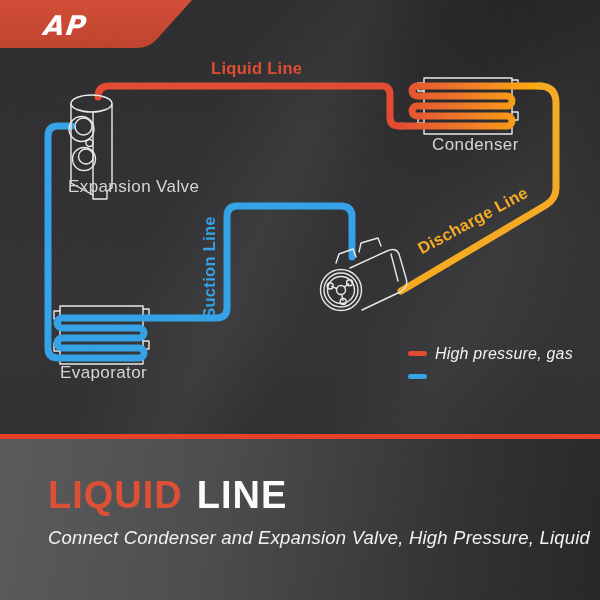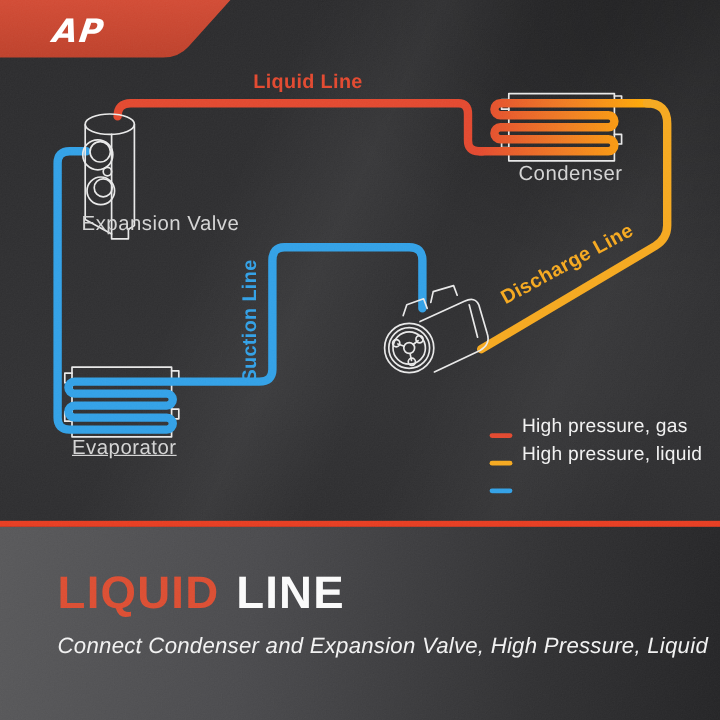--- a/index.html
+++ b/index.html
@@ -23,23 +23,23 @@
   .pipe{fill:none;stroke-width:7;stroke-linecap:round;stroke-linejoin:round;}
   .outline{fill:none;stroke:#E8E8E8;stroke-width:1.4;stroke-linejoin:round;stroke-linecap:round;}
   .lbl{position:absolute;z-index:3;color:var(--label_gray);font-size:17px;letter-spacing:0.4px;white-space:nowrap;}
   .line-lbl{position:absolute;z-index:3;font-weight:bold;font-size:16.5px;letter-spacing:0.3px;white-space:nowrap;}
   .lbl-liquid{left:211px;top:59px;color:var(--line_red);}
   .lbl-suction{left:153px;top:258px;width:112px;text-align:center;color:var(--line_blue);transform:rotate(-90deg);}
   .lbl-discharge{left:406px;top:211px;width:134px;text-align:center;color:var(--line_amber);transform:rotate(-28.5deg);}
   .lbl-condenser{left:432px;top:135px;width:96px;text-align:left;}
   .lbl-expansion{left:46px;top:177px;margin-left:22px;}
   .lbl-compressor{left:302px;top:312px;}
-  .lbl-evaporator{left:60px;top:363px;width:86px;text-align:center;text-decoration:underline;}
+  .lbl-evaporator{left:60px;top:363px;width:86px;text-align:center;}
   .legend{position:absolute;left:408px;top:342px;z-index:3;}
-  .legend-row{display:flex;align-items:flex-end;height:23px;}
+  .legend-row{display:flex;align-items:center;height:23px;font-style:italic;}
   .legend-swatch{width:19px;height:4.5px;border-radius:2.5px;margin-right:8px;flex:0 0 auto;}
   .legend-label{font-size:16px;color:#F1F1F1;letter-spacing:0.2px;white-space:nowrap;}
   .footer-bg{
     position:absolute;left:0;top:439px;width:600px;height:161px;z-index:2;
     background:linear-gradient(99deg,#555557 0%,#47474a 35%,#2c2c2e 75%,#202022 100%);
   }
   .divider{position:absolute;left:0;top:434px;width:600px;height:5px;z-index:3;background:var(--divider_red);}
   .footer-title{position:absolute;left:48px;top:474px;z-index:4;font-size:38px;font-weight:bold;letter-spacing:1px;white-space:nowrap;}
   .footer-title .t-red{color:var(--title_red);margin-right:14px;}
   .footer-title .t-white{color:var(--title_white);}
@@ -132,24 +132,20 @@
   <div class="lbl lbl-condenser">Condenser</div>
   <div class="lbl lbl-expansion">Expansion Valve</div>
   <div class="lbl lbl-evaporator">Evaporator</div>
 
   <div class="legend">
     <div class="legend-row">
       <span class="legend-swatch" style="background: rgb(226, 69, 43);"></span>
       <span class="legend-label">High pressure, gas</span>
     </div>
     <div class="legend-row">
-      <span class="legend-swatch" style="background: rgb(245, 167, 27);"></span>
-      <span class="legend-label">High pressure, liquid</span>
-    </div>
-    <div class="legend-row">
       <span class="legend-swatch" style="background: rgb(46, 159, 230);"></span>
     </div>
   </div>
 
   <div class="footer-bg"></div>
   <div class="divider"></div>
   <div class="footer-title">
     <span class="t-red">LIQUID</span><span class="t-white">LINE</span>
   </div>
   <div class="footer-sub">Connect Condenser and Expansion Valve, High Pressure, Liquid</div>

